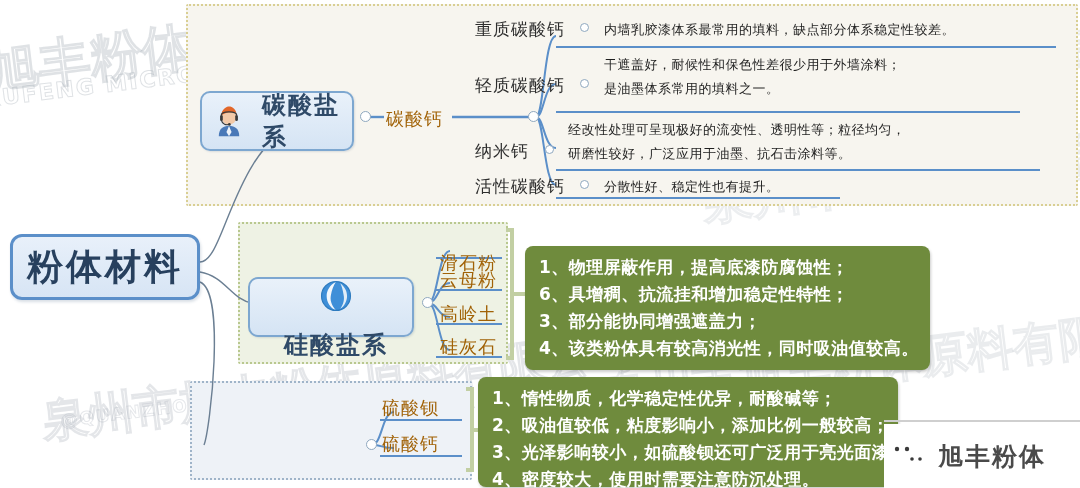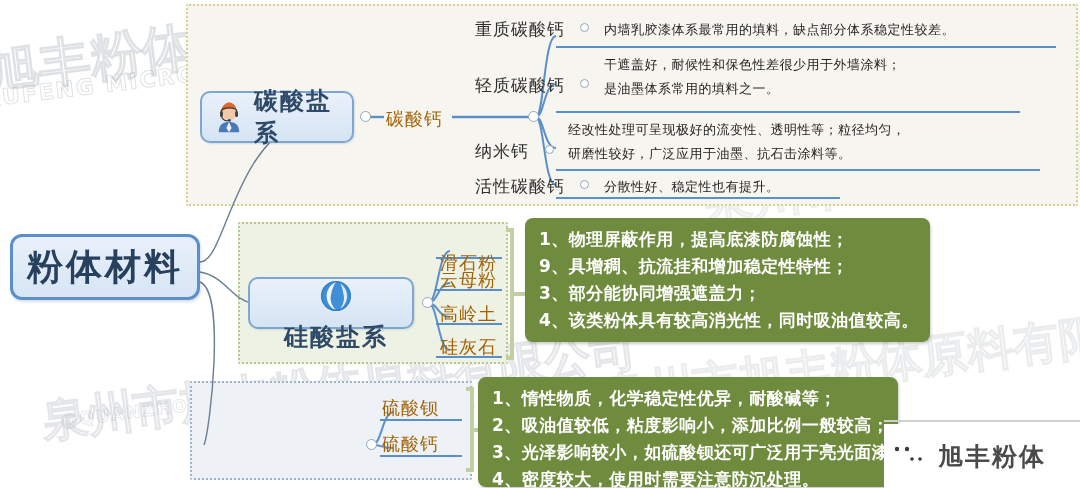--- a/index.html
+++ b/index.html
@@ -46,24 +46,24 @@
 
   
   .root-node{position:absolute;left:10px;top:234px;width:190px;height:66px;
      box-sizing:border-box;border:3px solid #5b8fc9;border-radius:12px;
      background:linear-gradient(180deg,#e8f0fa 0%,#d7e5f5 100%);
      display:flex;align-items:center;justify-content:center;
      box-shadow:1px 2px 3px rgba(40,70,110,.18);}
   .root-node span{font-size:36px;font-weight:700;color:#27405e;letter-spacing:3px;}
 
   
-  .cat-node{position:absolute;box-sizing:border-box;height:52px;
+  .cat-node{position:absolute;box-sizing:border-box;height:60px;
      border:2px solid #7da7d0;border-radius:10px;
      background:linear-gradient(180deg,#e9f1fa 0%,#d5e4f4 100%);
-     display:flex;align-items:center;padding-left:10px;gap:8px;
+     display:flex;align-items:center;padding-left:10px;gap:16px;
      box-shadow:1px 1px 2px rgba(40,70,110,.14);}
   .cat-node .lbl{font-size:24px;font-weight:700;color:#2f4a68;letter-spacing:2px;}
   .cat-carbonate{left:200px;top:91px;width:154px;}
   .cat-silicate{left:248px;top:277px;width:166px;flex-direction:column;}
   .cat-sulfate{left:202px;top:419px;width:158px;}
   .cat-icon{width:34px;height:34px;flex:0 0 34px;display:block;}
 
   
   .ring{position:absolute;width:11px;height:11px;border-radius:50%;
         border:1.6px solid #8fa8bf;background:#ffffff;box-sizing:border-box;}
@@ -75,21 +75,21 @@
   
   .desc{position:absolute;font-size:13px;color:#1f1f1f;line-height:25px;
         letter-spacing:.5px;white-space:nowrap;}
 
   
   .callout{position:absolute;box-sizing:border-box;border-radius:8px;
      background:#6f8b3d;color:#ffffff;padding:8px 14px;
      box-shadow:1px 2px 3px rgba(0,0,0,.2);}
   .callout .row{font-size:17px;font-weight:700;line-height:27px;
      letter-spacing:.5px;white-space:nowrap;}
-  .callout-silicate{left:525px;top:218px;width:405px;height:124px;}
+  .callout-silicate{left:525px;top:246px;width:405px;height:124px;}
   .callout-sulfate{left:478px;top:377px;width:420px;height:110px;}
 
   
   .wechat-badge{position:absolute;left:884px;top:424px;width:196px;height:64px;
      display:flex;align-items:center;gap:8px;background:#ffffff;}
   .wechat-green{position:absolute;left:884px;top:424px;width:42px;height:48px;
      background:#6f8b3d;border-radius:0 0 6px 0;}
   .wechat-logo{position:relative;width:46px;height:40px;flex:0 0 46px;z-index:2;}
   .wechat-name{position:relative;z-index:2;font-size:25px;font-weight:700;
      color:#4a4a4a;letter-spacing:2px;}
@@ -208,21 +208,21 @@
   </div>
   <div class="ring" style="left:422px;top:297px;"></div>
 
   <div class="sub-b" style="left:440px;top:235px;margin-top:16px;">滑石粉</div>
   <div class="sub-b" style="left:440px;top:268px;">云母粉</div>
   <div class="sub-b" style="left:440px;top:302px;">高岭土</div>
   <div class="sub-b" style="left:440px;top:335px;">硅灰石</div>
 
   <div class="callout callout-silicate">
     <div class="row">1、物理屏蔽作用，提高底漆防腐蚀性；</div>
-    <div class="row">9、具增稠、抗流挂和增加稳定性特性；</div>
+    <div class="row">6、具增稠、抗流挂和增加稳定性特性；</div>
     <div class="row">3、部分能协同增强遮盖力；</div>
     <div class="row">4、该类粉体具有较高消光性，同时吸油值较高。</div>
   </div>
 
   <div class="ring" style="left:366px;top:439px;"></div>
 
   <div class="sub-b" style="left:382px;top:396px;">硫酸钡</div>
   <div class="sub-b" style="left:382px;top:432px;">硫酸钙</div>
 
   <div class="callout callout-sulfate">

